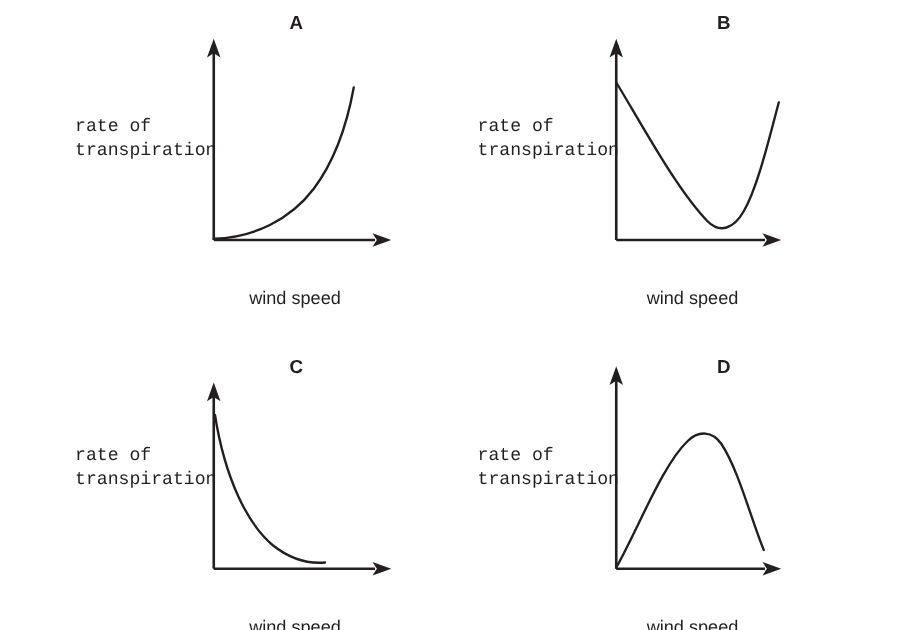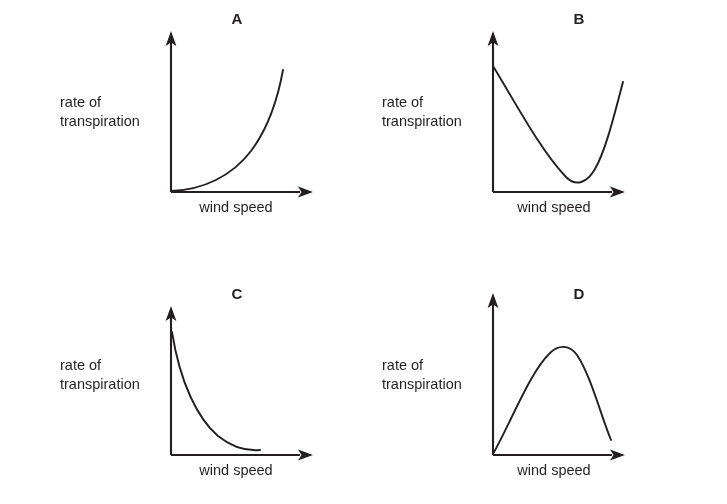--- a/index.html
+++ b/index.html
@@ -33,29 +33,31 @@
     text-align: center;
     width: 40px;
   }
   .y-axis-label {
     position: absolute;
     font-size: 14.5px;
     line-height: 19px;
     color: #231f20;
     white-space: nowrap;
     text-align: left;
+    font-family: Liberation Mono, monospace;
   }
   .x-axis-label {
     position: absolute;
     font-size: 14.5px;
     line-height: 19px;
     color: #231f20;
     white-space: nowrap;
     text-align: center;
     width: 160px;
+    margin-top: 32px;
   }
   .plot-svg {
     position: absolute;
     left: 0;
     top: 0;
     width: 363px;
     height: 252px;
   }
   .axis-line {
     stroke: #231f20;

